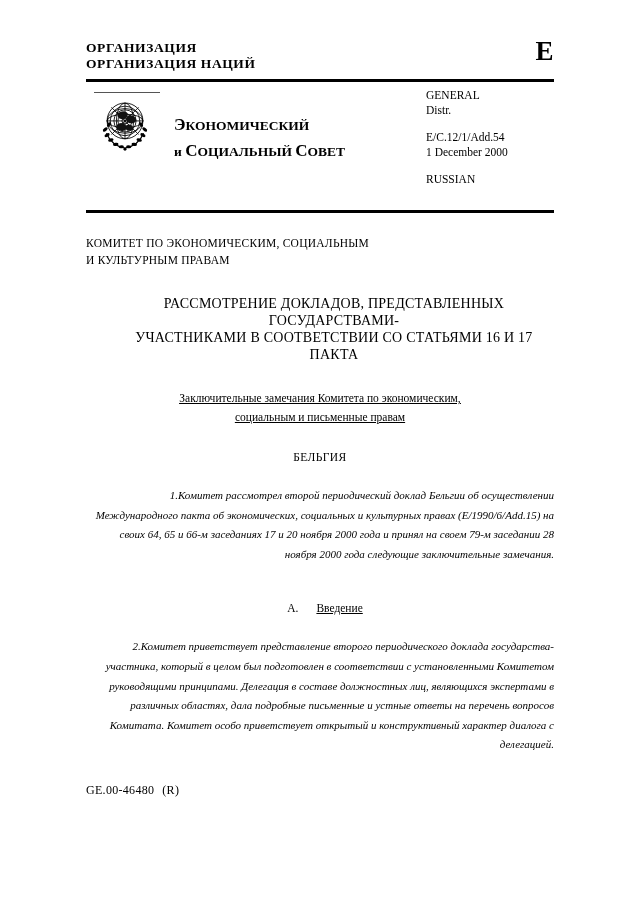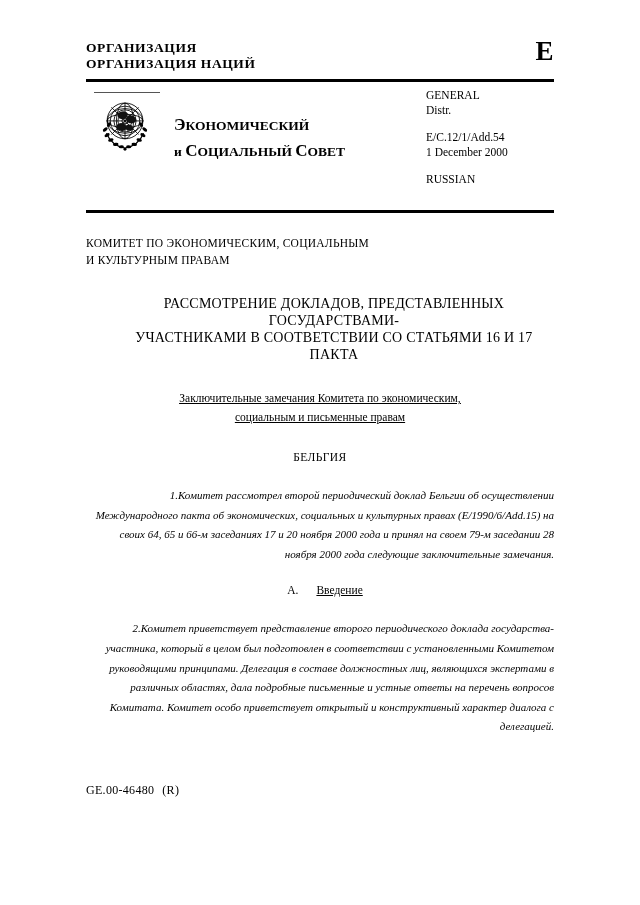--- a/index.html
+++ b/index.html
@@ -141,21 +141,21 @@
     line-height: 19.6px;
     text-align: right;
     font-style: italic;
   }
   .para .num {
     display: inline-block;
     width: 34px;
   }
 
   .section-head {
-    margin-top: 20px;
+    margin-top: 38px;
     text-align: center;
     font-size: 11.5px;
     padding-left: 10px;
   }
   .section-head .letter {
     margin-right: 18px;
   }
   .section-head .name {
     text-decoration: underline;
   }

